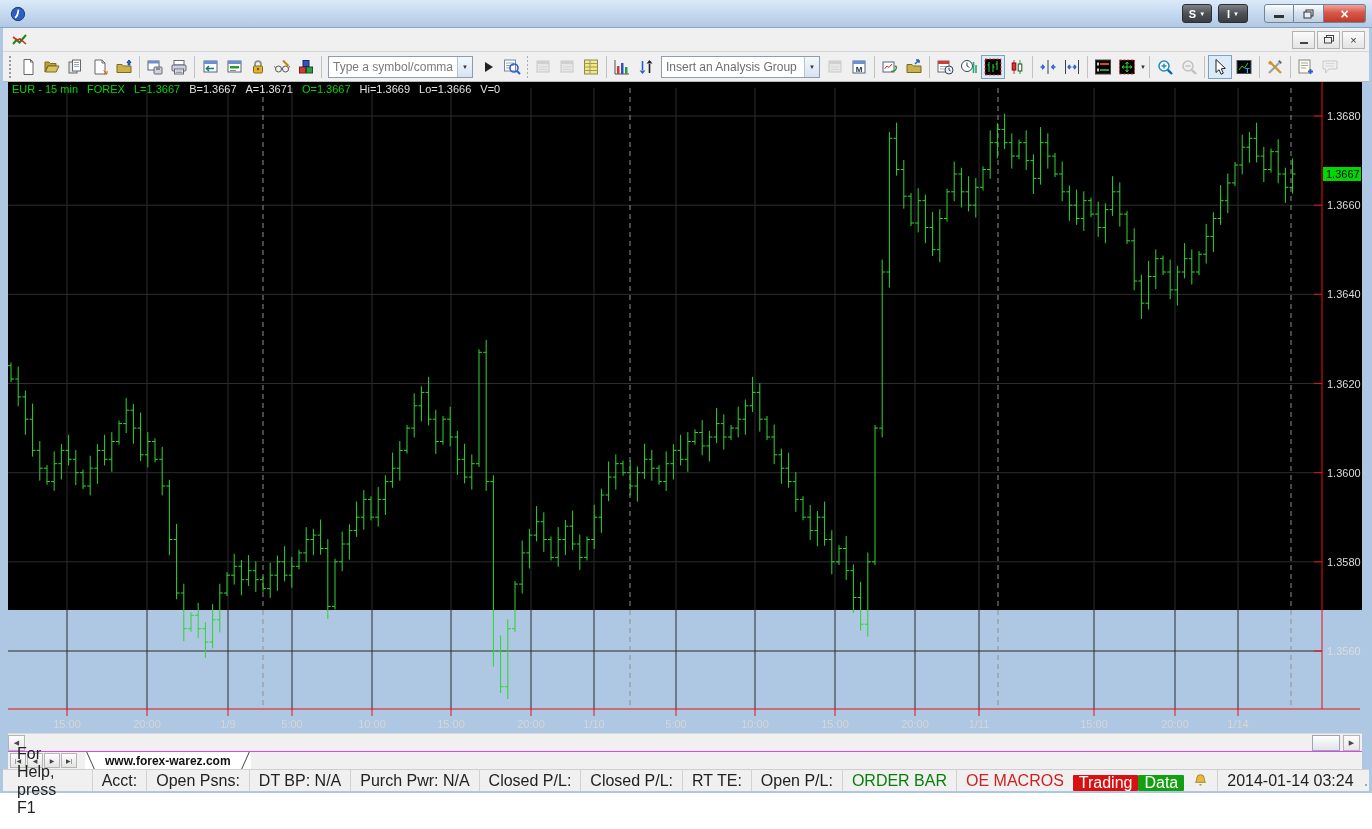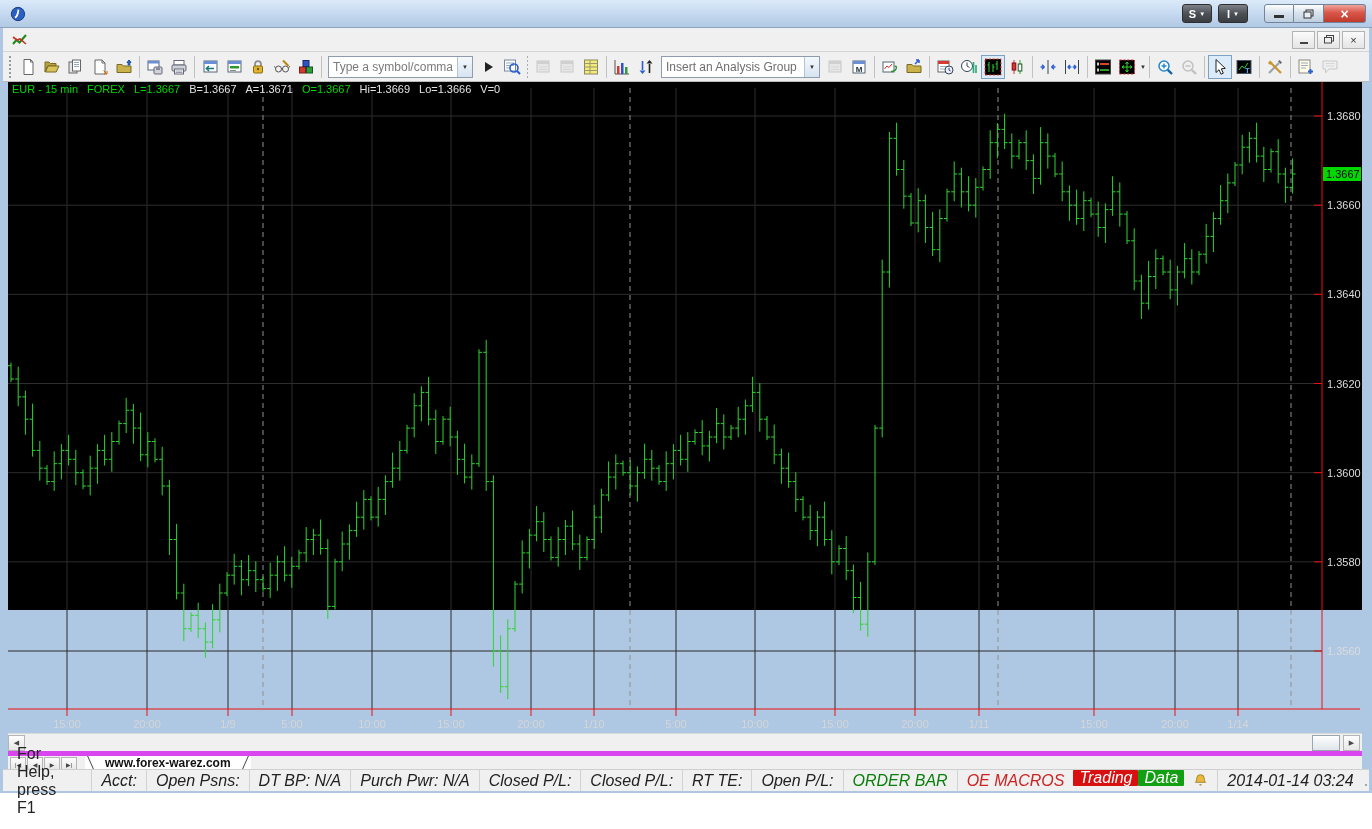--- a/index.html
+++ b/index.html
@@ -62,36 +62,36 @@
 
   
   .hscroll{position:absolute;left:8px;top:733px;width:1354px;height:18px;background:#f0f0f0;border-top:1px solid #d9d9d9;}
   .hs-btn{position:absolute;top:1px;width:17px;height:16px;border:1px solid #b5b5b5;background:linear-gradient(#fdfdfd,#e7e7e7);
     display:flex;align-items:center;justify-content:center;font-size:7px;color:#4a4a4a;}
   .hs-left{left:0;}
   .hs-right{right:2px;}
   .hs-thumb{position:absolute;top:1px;right:22px;width:28px;height:16px;border:1px solid #9aa6b2;background:linear-gradient(#fefefe,#dfe5ea);}
 
   
-  .tabbar{position:absolute;left:8px;top:751px;width:1354px;height:18px;background:#f0f0f0;border-top:5px solid #d946ef;
+  .tabbar{position:absolute;left:8px;top:751px;width:1354px;height:18px;background:#f0f0f0;border-top:1px solid #d946ef;
     display:flex;align-items:stretch;}
   .tab-nav{display:flex;gap:1px;padding:1px 2px;}
   .tab-nav button{width:16px;height:15px;border:1px solid #b5b5b5;background:linear-gradient(#fdfdfd,#e4e4e4);
     font-size:6px;color:#444;display:flex;align-items:center;justify-content:center;padding:0;}
   .tab{position:relative;margin-left:6px;padding:0 20px;background:#fff;display:flex;align-items:center;
     font-size:12px;font-weight:bold;color:#111;}
   .tab::before,.tab::after{content:"";position:absolute;top:0;bottom:0;width:1px;background:#444;}
   .tab::before{left:5px;transform:skewX(24deg);}
   .tab::after{right:5px;transform:skewX(-24deg);}
 
   
   .statusbar{position:absolute;left:3px;top:769px;width:1366px;height:22px;background:#f0f0f0;border-top:1px solid #cfcfcf;
     display:flex;align-items:center;font-size:16px;color:#222;}
   .sb-help{padding:0 14px;}
-  .sb-right{margin-left:auto;display:flex;align-items:flex-start;height:100%;font-style:italic;}
+  .sb-right{margin-left:auto;display:flex;align-items:flex-end;height:100%;}
   .seg{padding:0 9px;height:100%;display:flex;align-items:center;border-left:1px solid #d2d2d2;white-space:nowrap;}
   .seg.badge{margin:0 0;height:16px;padding:0 6px;border:none;border-radius:1px;}
   .grip-corner{width:14px;height:100%;background:
      radial-gradient(circle at 3px 15px,#9aa 1px,transparent 1.5px),
      radial-gradient(circle at 8px 15px,#9aa 1px,transparent 1.5px),
      radial-gradient(circle at 8px 10px,#9aa 1px,transparent 1.5px),
      radial-gradient(circle at 13px 15px,#9aa 1px,transparent 1.5px),
      radial-gradient(circle at 13px 10px,#9aa 1px,transparent 1.5px),
      radial-gradient(circle at 13px 5px,#9aa 1px,transparent 1.5px);}
 

